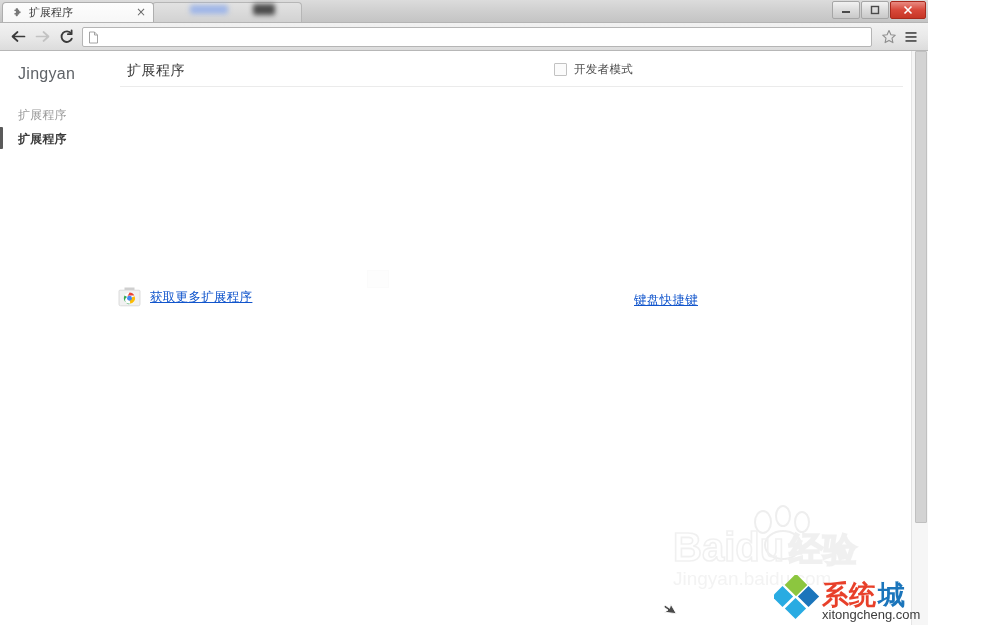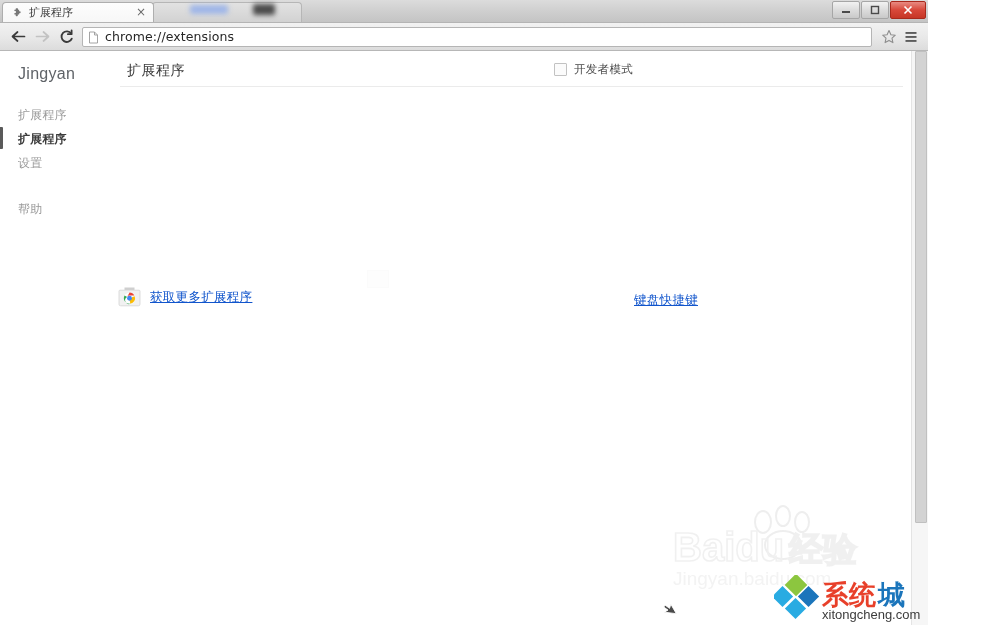--- a/index.html
+++ b/index.html
@@ -432,21 +432,20 @@
       </svg>
     </div>
 
     <div class="omnibox">
       <span class="page-icon">
         <svg width="13" height="13" viewBox="0 0 13 13">
           <path d="M2.5 1 L7.5 1 L10.5 4 L10.5 12 L2.5 12 Z" fill="#ffffff" stroke="#9a9a9a" stroke-width="0.9"></path>
           <path d="M7.5 1 L7.5 4 L10.5 4" fill="none" stroke="#9a9a9a" stroke-width="0.9"></path>
         </svg>
       </span>
-      <span class="omnibox-text" title="chrome://extensions">chrome://extensions</span>
     </div>
 
     <div class="star-btn">
       <svg width="16" height="16" viewBox="0 0 16 16">
         <path d="M8 1.6 L9.9 5.7 L14.3 6.2 L11 9.2 L11.9 13.6 L8 11.4 L4.1 13.6 L5 9.2 L1.7 6.2 L6.1 5.7 Z" fill="none" stroke="#8d8d8d" stroke-width="1.1" stroke-linejoin="round"></path>
       </svg>
     </div>
 
     <div class="menu-btn">
       <svg width="16" height="16" viewBox="0 0 16 16">
@@ -463,29 +462,23 @@
       <div class="brand">Jingyan</div>
 
       <div class="nav-item">
         <span>扩展程序</span>
       </div>
 
       <div class="nav-item active">
         <span>扩展程序</span>
       </div>
 
-      <div class="nav-item">
-        <span>设置</span>
-      </div>
 
       <div class="nav-gap"></div>
 
-      <div class="nav-item">
-        <span>帮助</span>
-      </div>
     </div>
 
     <div class="content">
 
       <div class="content-head">
         <div class="page-title">扩展程序</div>
 
         <div class="devmode">
           <span class="devmode-box"></span>
           <span class="devmode-label">开发者模式</span>

